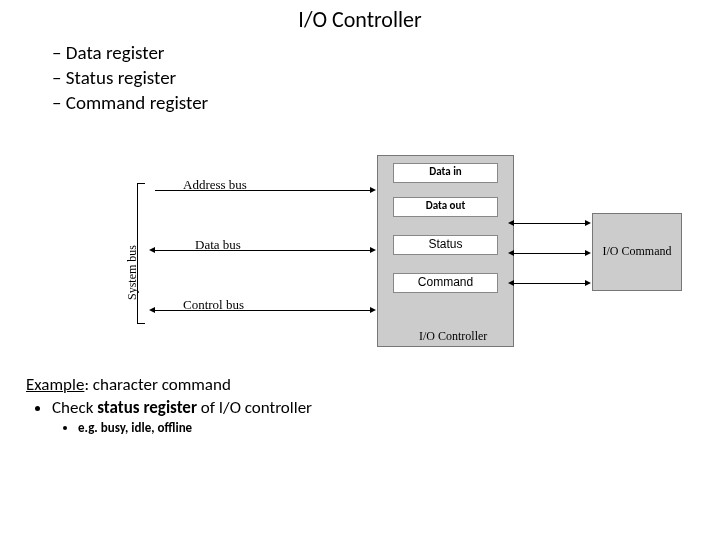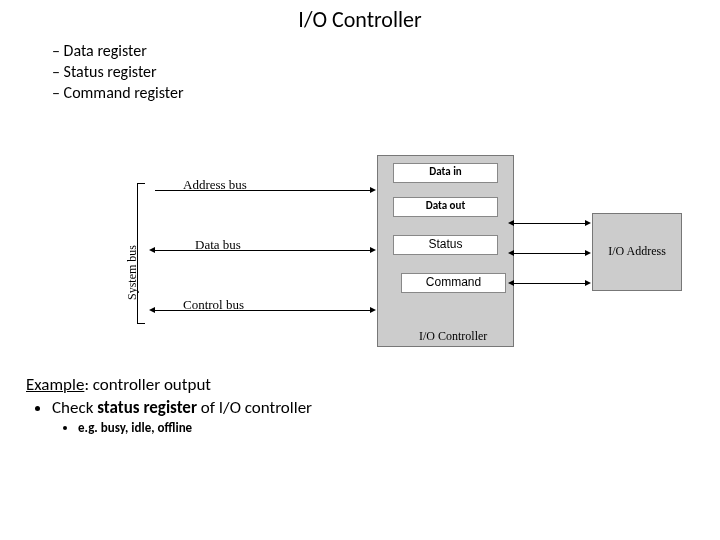--- a/index.html
+++ b/index.html
@@ -16,21 +16,21 @@
   }
   .title {
     text-align: center;
     font-size: 22px;
     padding-top: 6px;
   }
   .content {
     padding: 4px 26px 0 26px;
   }
   ul.lvl1 { list-style: disc; margin: 2px 0 0 0; padding-left: 26px; }
-  ul.lvl2 { list-style: none; margin: 4px 0 0 0; padding-left: 26px; font-size: 16px; }
+  ul.lvl2 { list-style: none; margin: 4px 0 0 0; padding-left: 26px; font-size: 19px; }
   ul.lvl2 li::before { content: "– "; }
   ul.lvl2 li { margin-bottom: 2px; }
   ul.lvl3 { list-style: disc; margin: 2px 0 4px 0; padding-left: 52px; font-size: 13px; font-weight: bold; }
   .underline { text-decoration: underline; }
   .bold { font-weight: bold; }
 
   
   .diagram {
     position: absolute;
     top: 155px;
@@ -145,39 +145,39 @@
   <div class="buslabel" style="top:142px;left:58px;">Control bus</div>
   <div class="hline" style="top:155px;left:30px;width:215px;"></div>
   <div class="arrow-r" style="top:152px;left:245px;"></div>
   <div class="arrow-l" style="top:152px;left:24px;"></div>
 
   <div class="controller-box" style="top:0px;left:252px;width:137px;height:192px;"></div>
 
   <div class="inner-box" style="top:8px;left:268px;width:105px;height:20px;">Data in</div>
   <div class="inner-box" style="top:42px;left:268px;width:105px;height:20px;">Data out</div>
   <div class="inner-box serif" style="top:80px;left:268px;width:105px;height:20px;">Status</div>
-  <div class="inner-box serif" style="top:118px;left:276px;width:105px;height:20px;">Command</div>
+  <div class="inner-box serif" style="top:118px;left:268px;width:105px;height:20px;">Command</div>
   <div class="ioc-label" style="top:174px;left:294px;">I/O Controller</div>
 
   <div class="hline" style="top:68px;left:389px;width:72px;"></div>
   <div class="arrow-r" style="top:65px;left:460px;"></div>
   <div class="arrow-l" style="top:65px;left:383px;"></div>
   <div class="hline" style="top:98px;left:389px;width:72px;"></div>
   <div class="arrow-r" style="top:95px;left:460px;"></div>
   <div class="arrow-l" style="top:95px;left:383px;"></div>
   <div class="hline" style="top:128px;left:389px;width:72px;"></div>
   <div class="arrow-r" style="top:125px;left:460px;"></div>
   <div class="arrow-l" style="top:125px;left:383px;"></div>
 
-  <div class="dev-box" style="top:58px;left:467px;width:90px;height:78px;">I/O Address</div>
+  <div class="dev-box" style="top:58px;left:467px;width:90px;height:78px;">I/O Command</div>
 </div>
 
 <div class="example-block">
   <div>
-    <span class="underline">Example</span><span>: controller output</span>
+    <span class="underline">Example</span><span>: character command</span>
   </div>
   <ul class="lvl1">
     <li>
       <span>Check </span><span class="bold">status register</span><span> of I/O controller</span>
     </li>
   </ul>
   <ul class="lvl3">
     <li>e.g. busy,  idle, offline</li>
   </ul>
 </div>

